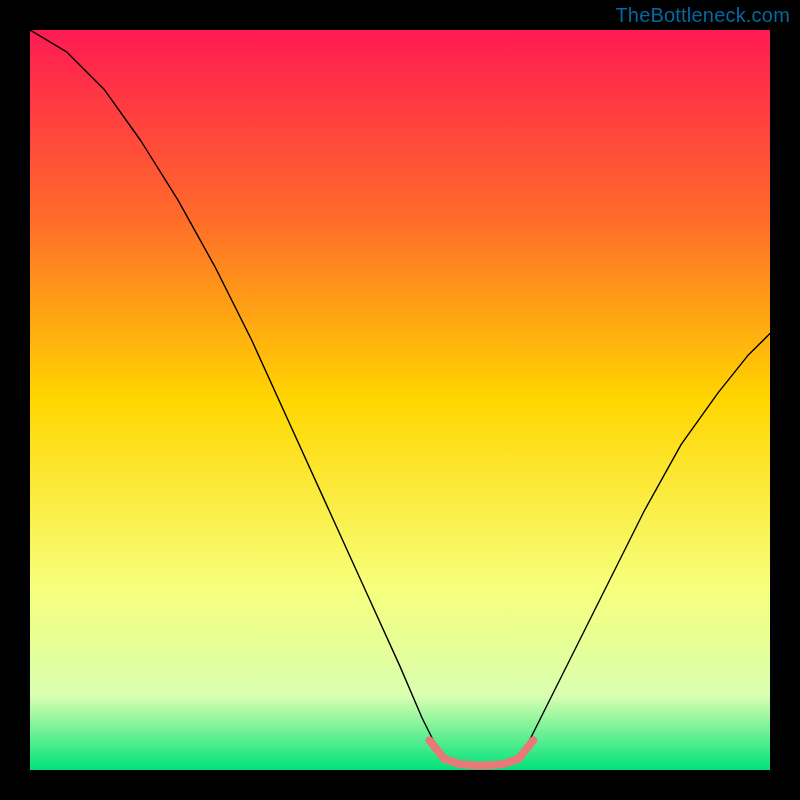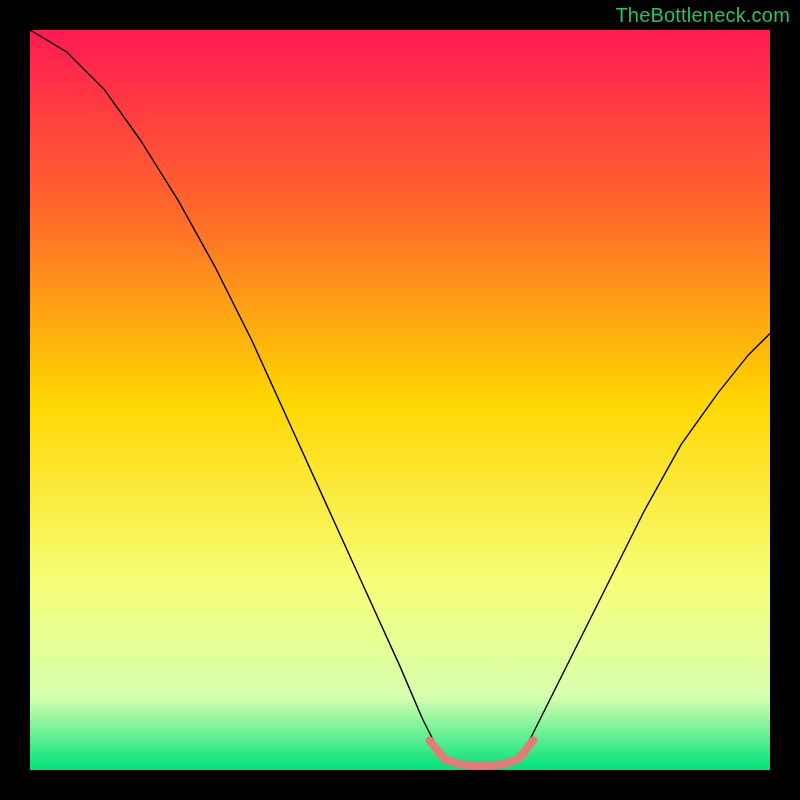--- a/index.html
+++ b/index.html
@@ -14,21 +14,21 @@
   .frame {
     position: relative;
     width: 800px;
     height: 800px;
     background: #000;
   }
   .watermark {
     position: absolute;
     top: 4px;
     right: 10px;
-    color: #22c55e;
+    color: #0369a1;
     font-size: 20px;
     font-weight: 500;
     z-index: 10;
     letter-spacing: 0.2px;
   }
   .plot-area {
     position: absolute;
     left: 30px;
     top: 30px;
     width: 740px;

